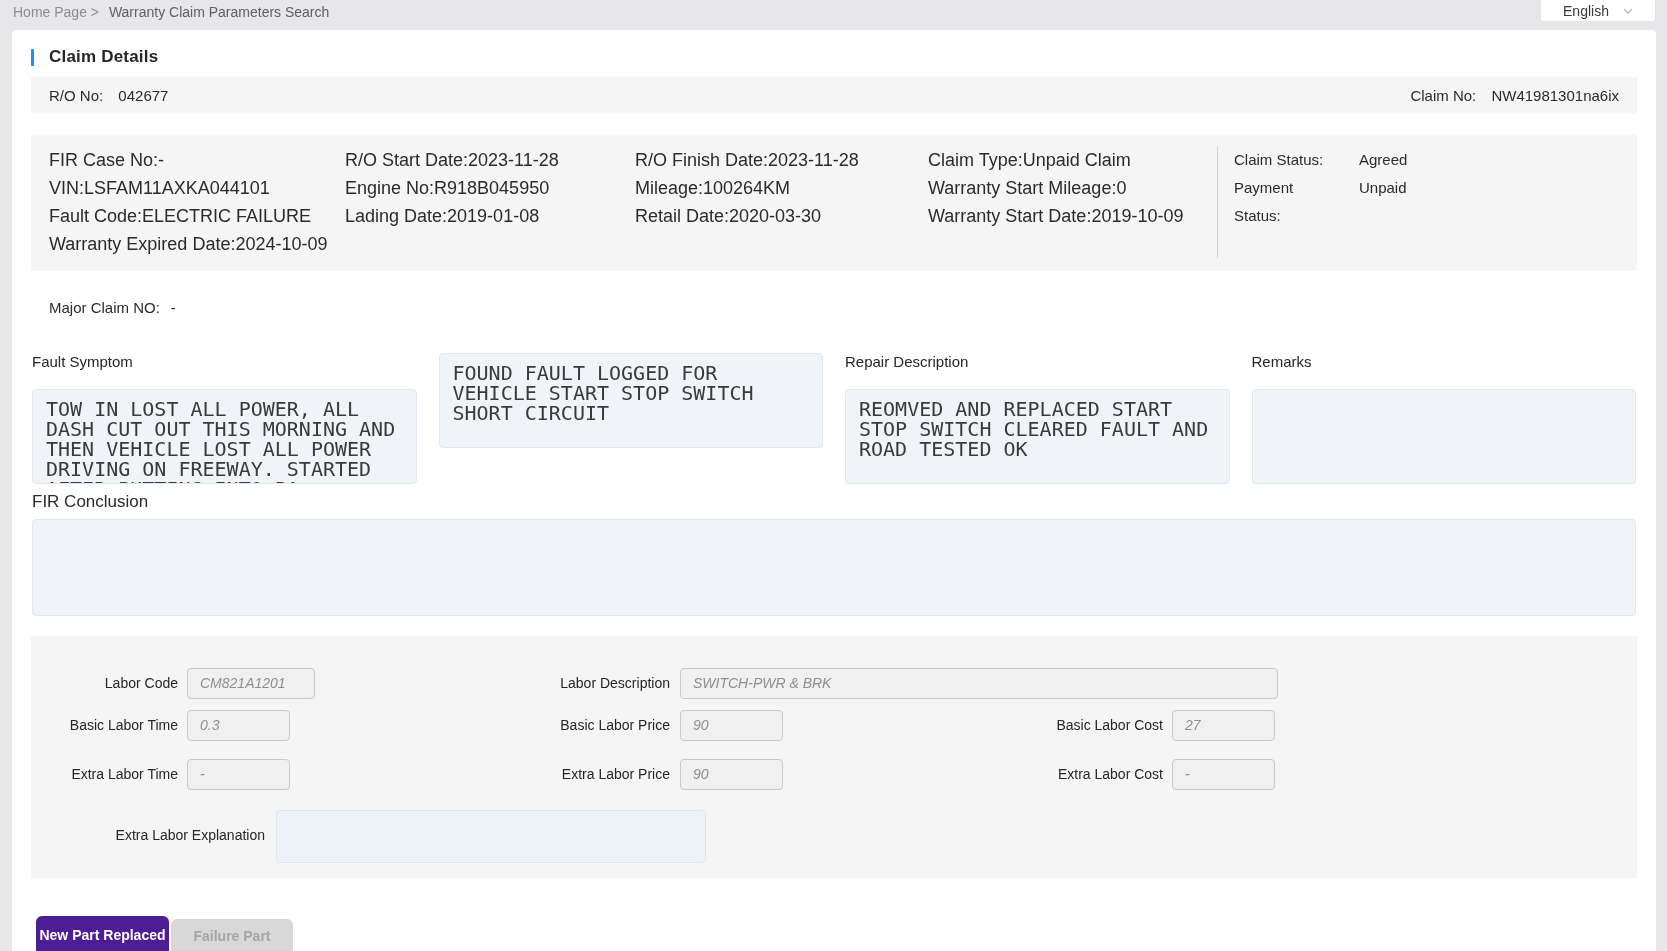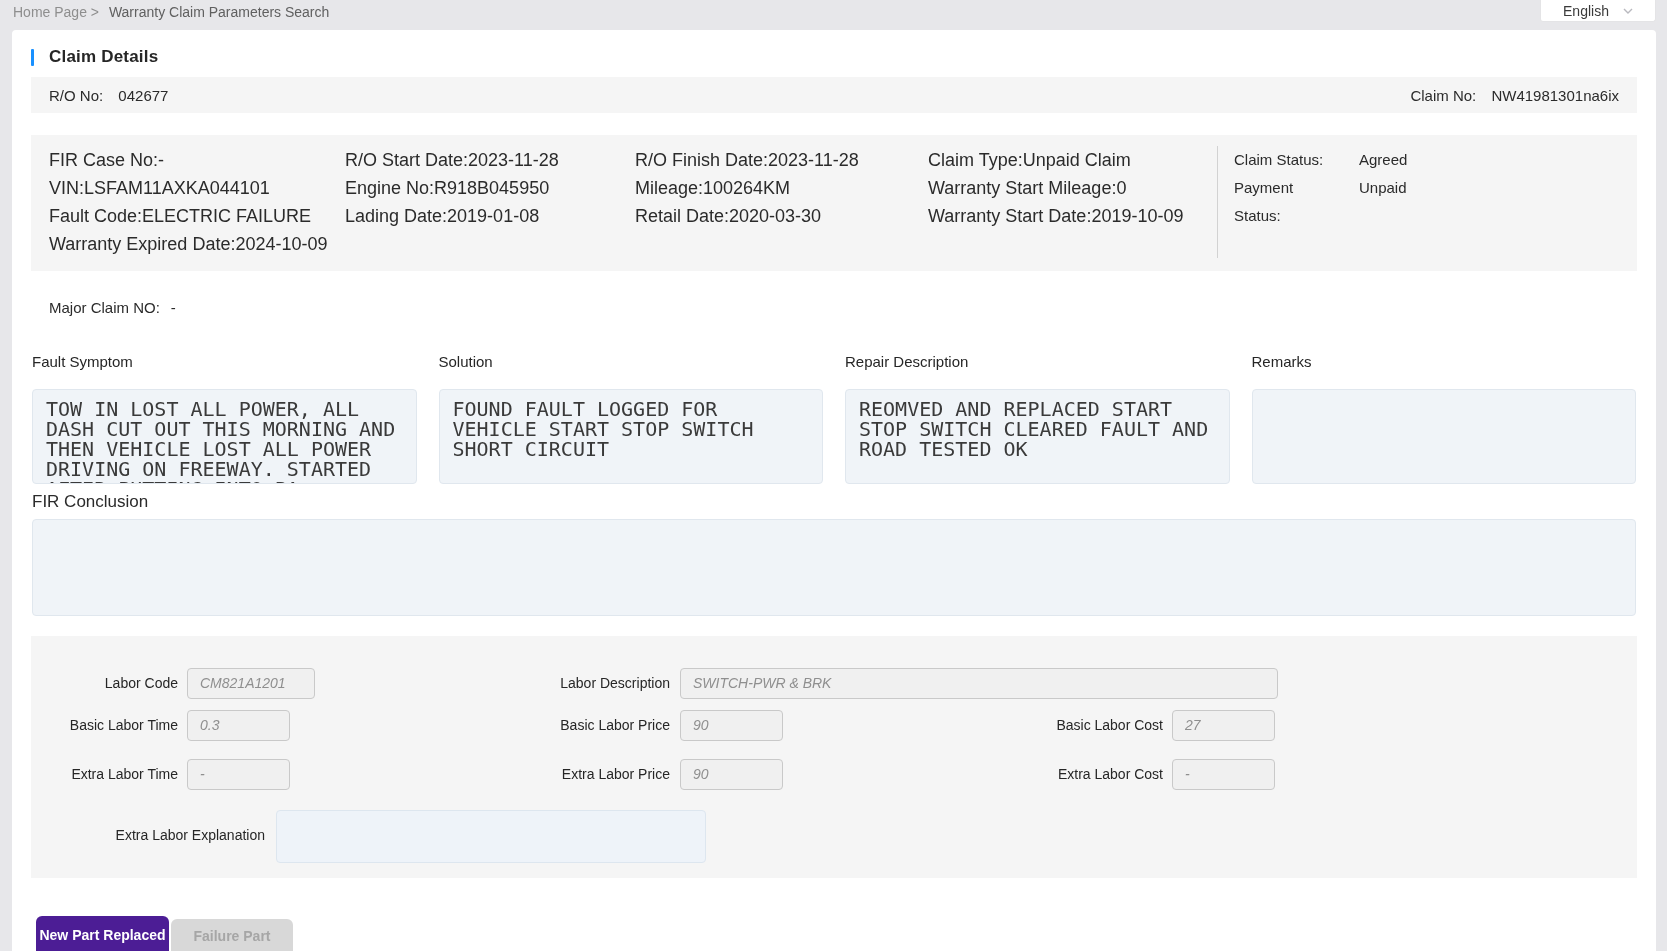--- a/index.html
+++ b/index.html
@@ -235,21 +235,20 @@
       <span class="lbl">Major Claim NO:</span>
       <span class="val">-</span>
     </div>
 
     <div class="ta-grid">
       <div class="ta-cell">
         <div class="ta-label">Fault Symptom</div>
         <div class="ta-box">TOW IN LOST ALL POWER, ALL DASH CUT OUT THIS MORNING AND THEN VEHICLE LOST ALL POWER DRIVING ON FREEWAY. STARTED AFTER PUTTING INTO PA</div>
       </div>
       <div class="ta-cell">
-        <div class="ta-label">Solution</div>
         <div class="ta-box">FOUND FAULT LOGGED FOR VEHICLE START STOP SWITCH SHORT CIRCUIT</div>
       </div>
       <div class="ta-cell">
         <div class="ta-label">Repair Description</div>
         <div class="ta-box">REOMVED AND REPLACED START STOP SWITCH CLEARED FAULT AND ROAD TESTED OK</div>
       </div>
       <div class="ta-cell">
         <div class="ta-label">Remarks</div>
         <div class="ta-box"></div>
       </div>

